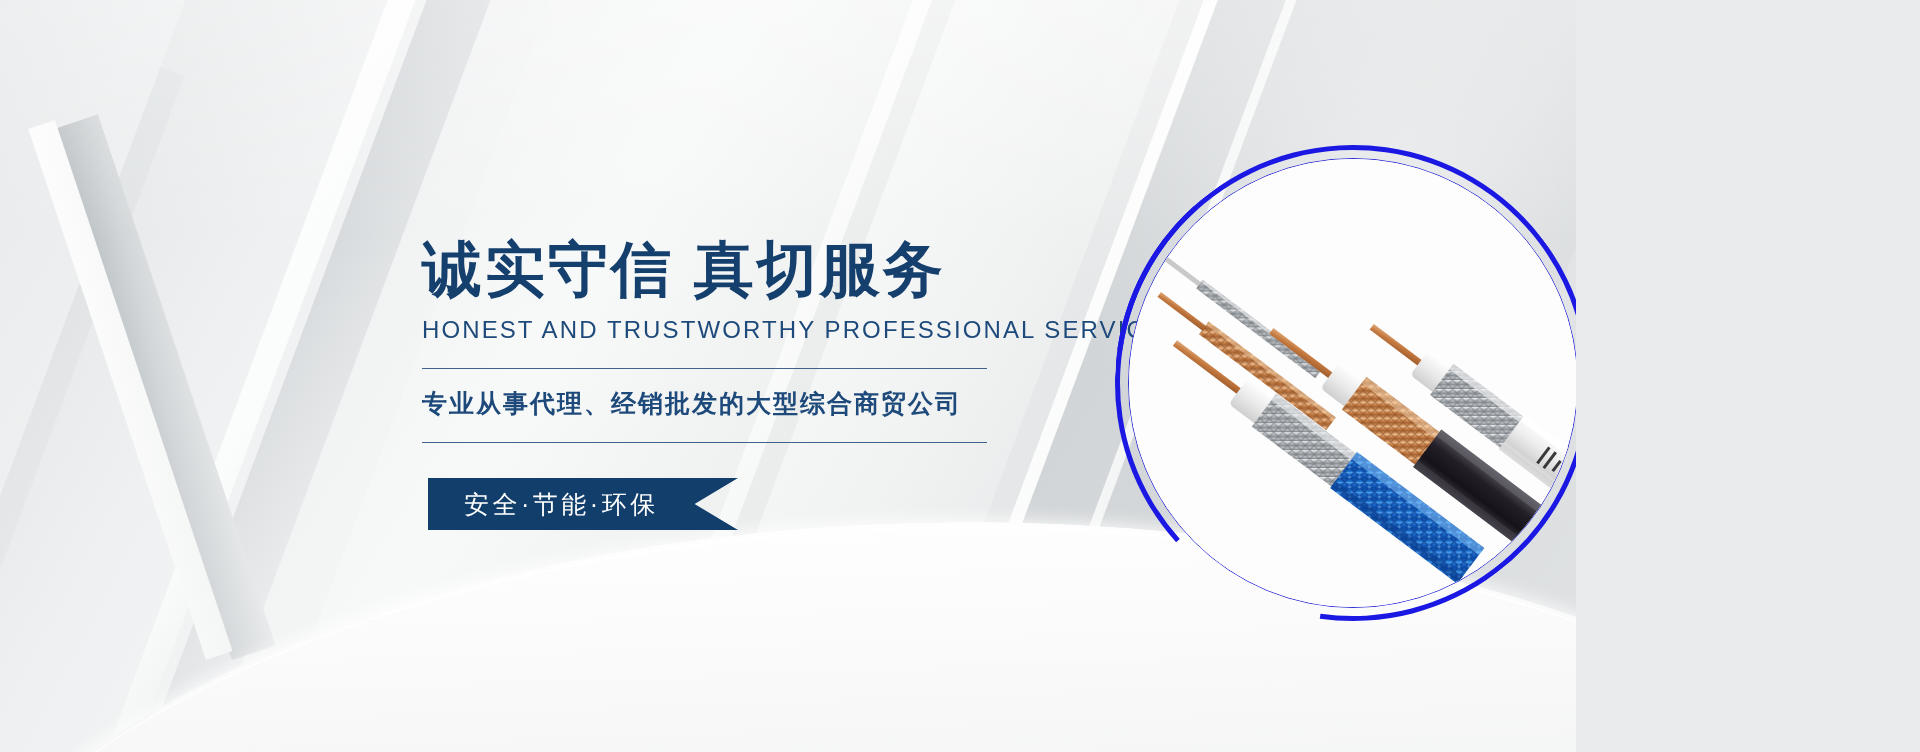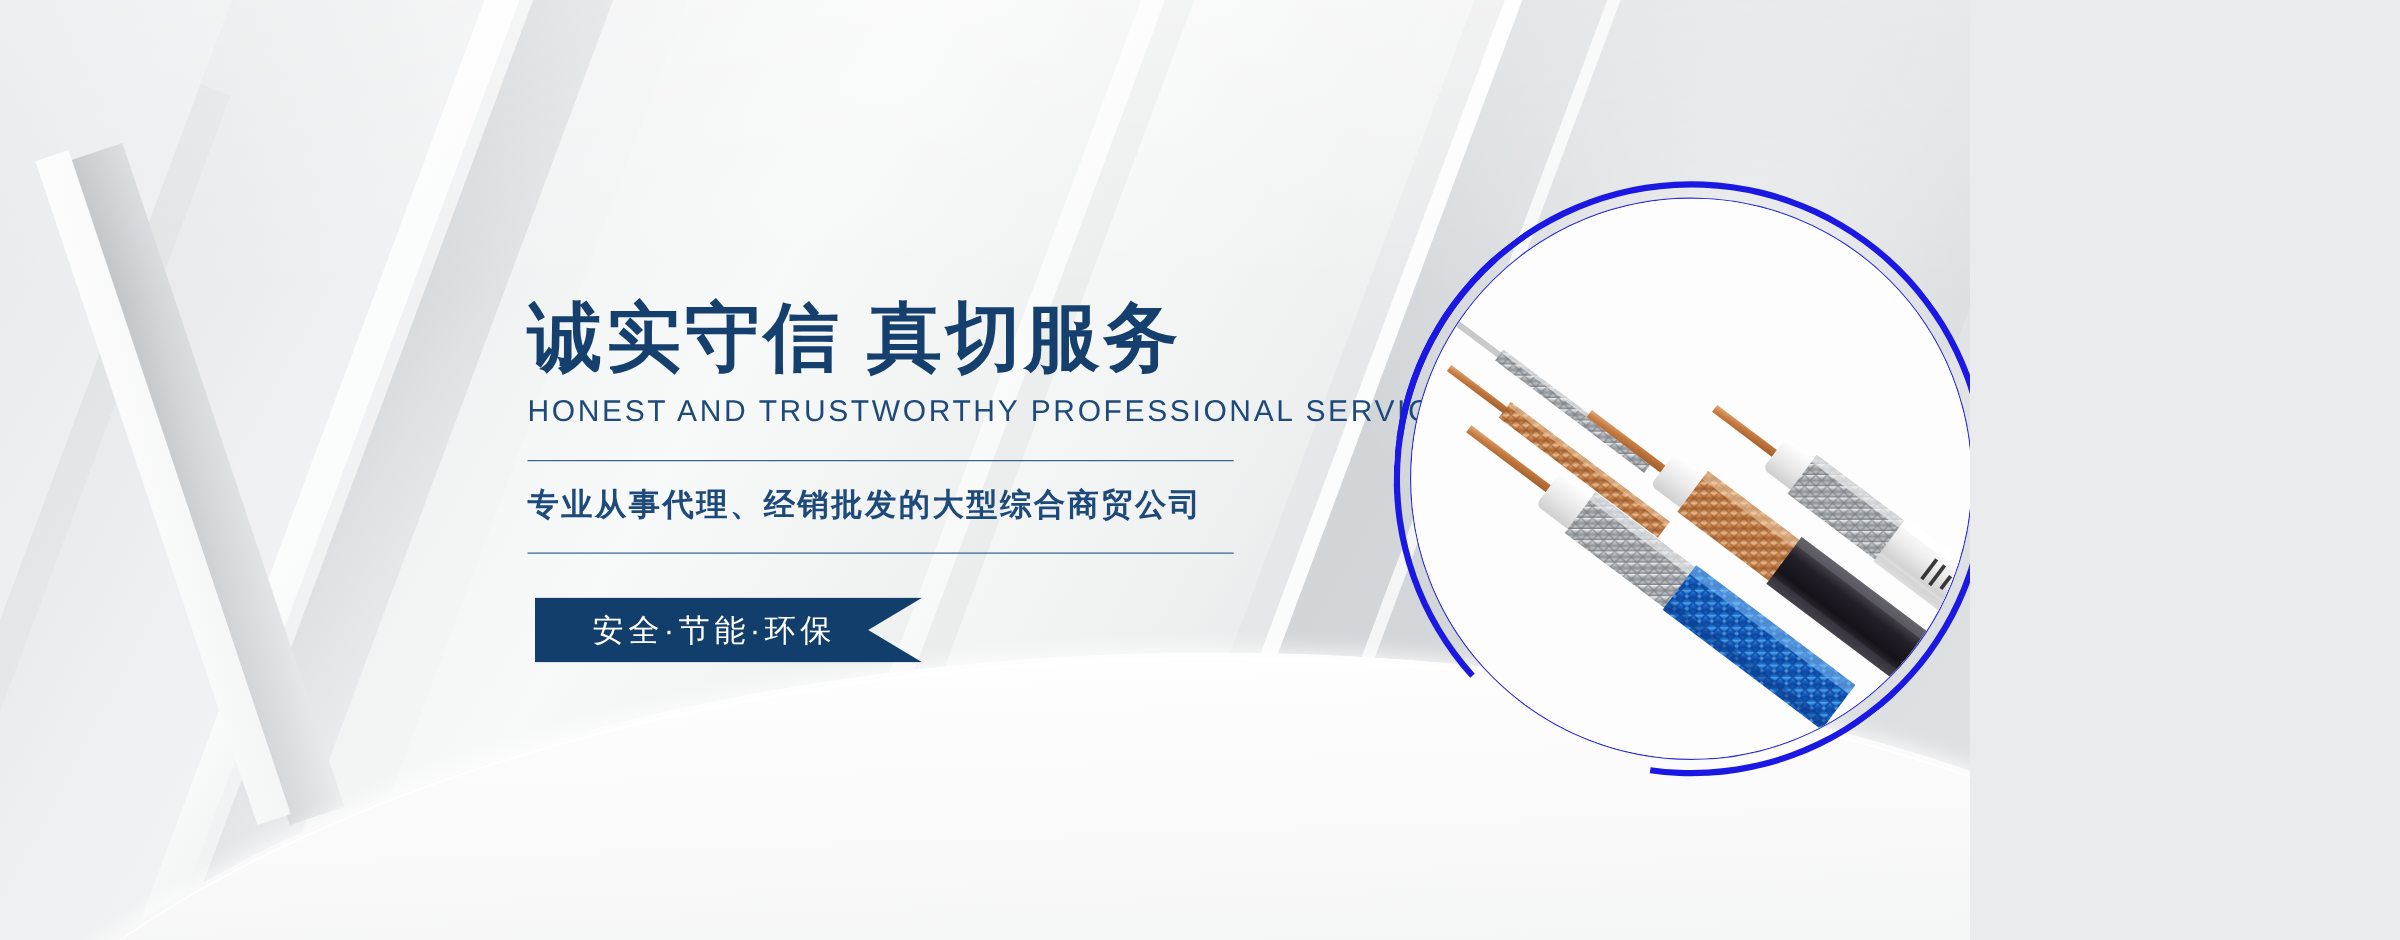--- a/index.html
+++ b/index.html
@@ -200,21 +200,21 @@
     left:428px; top:478px;
     width:310px; height:52px;
     background:#123e6b;
     clip-path:polygon(0 0, 100% 0, 86% 50%, 100% 100%, 0 100%);
   }
   .ribbon-text {
     position:absolute;
     left:428px; top:478px;
     width:310px; height:52px;
     display:flex; align-items:center;
-    padding-left:46px;
+    padding-left:36px;
     color:#fff;
     font-size:25px;
     letter-spacing:3.5px;
     white-space:nowrap;
   }
 
   
   .medallion {
     position:absolute;
     left:1128px; top:158px;

